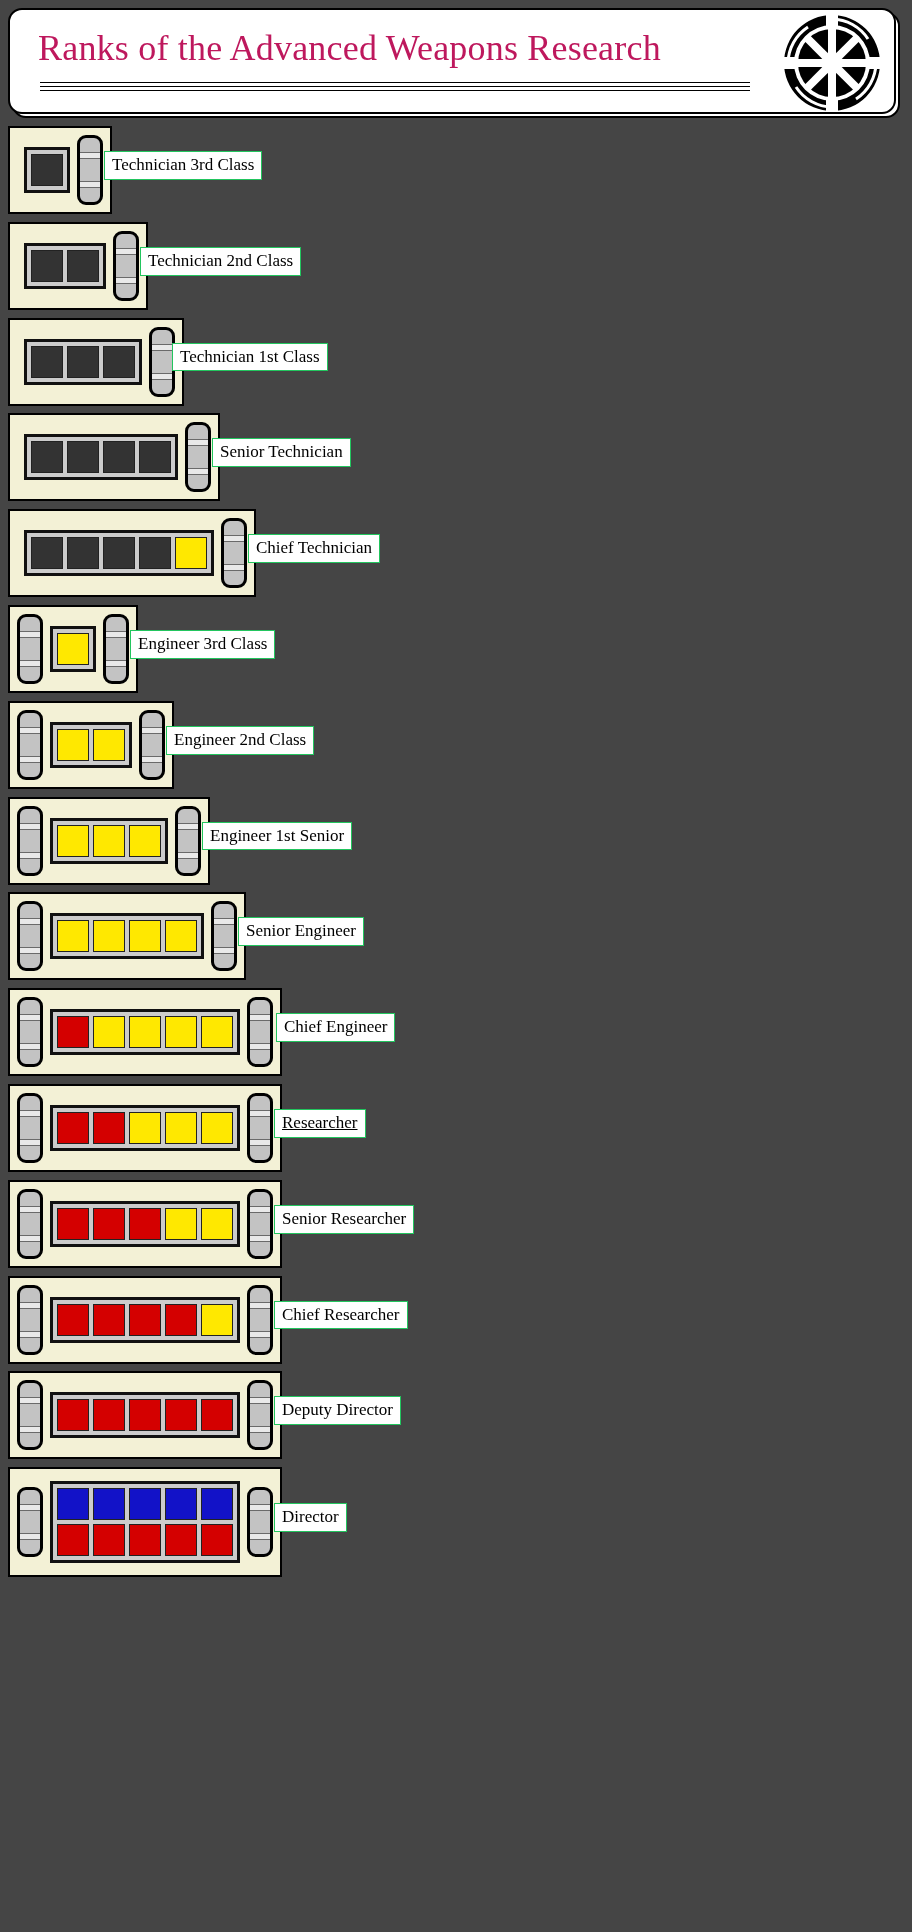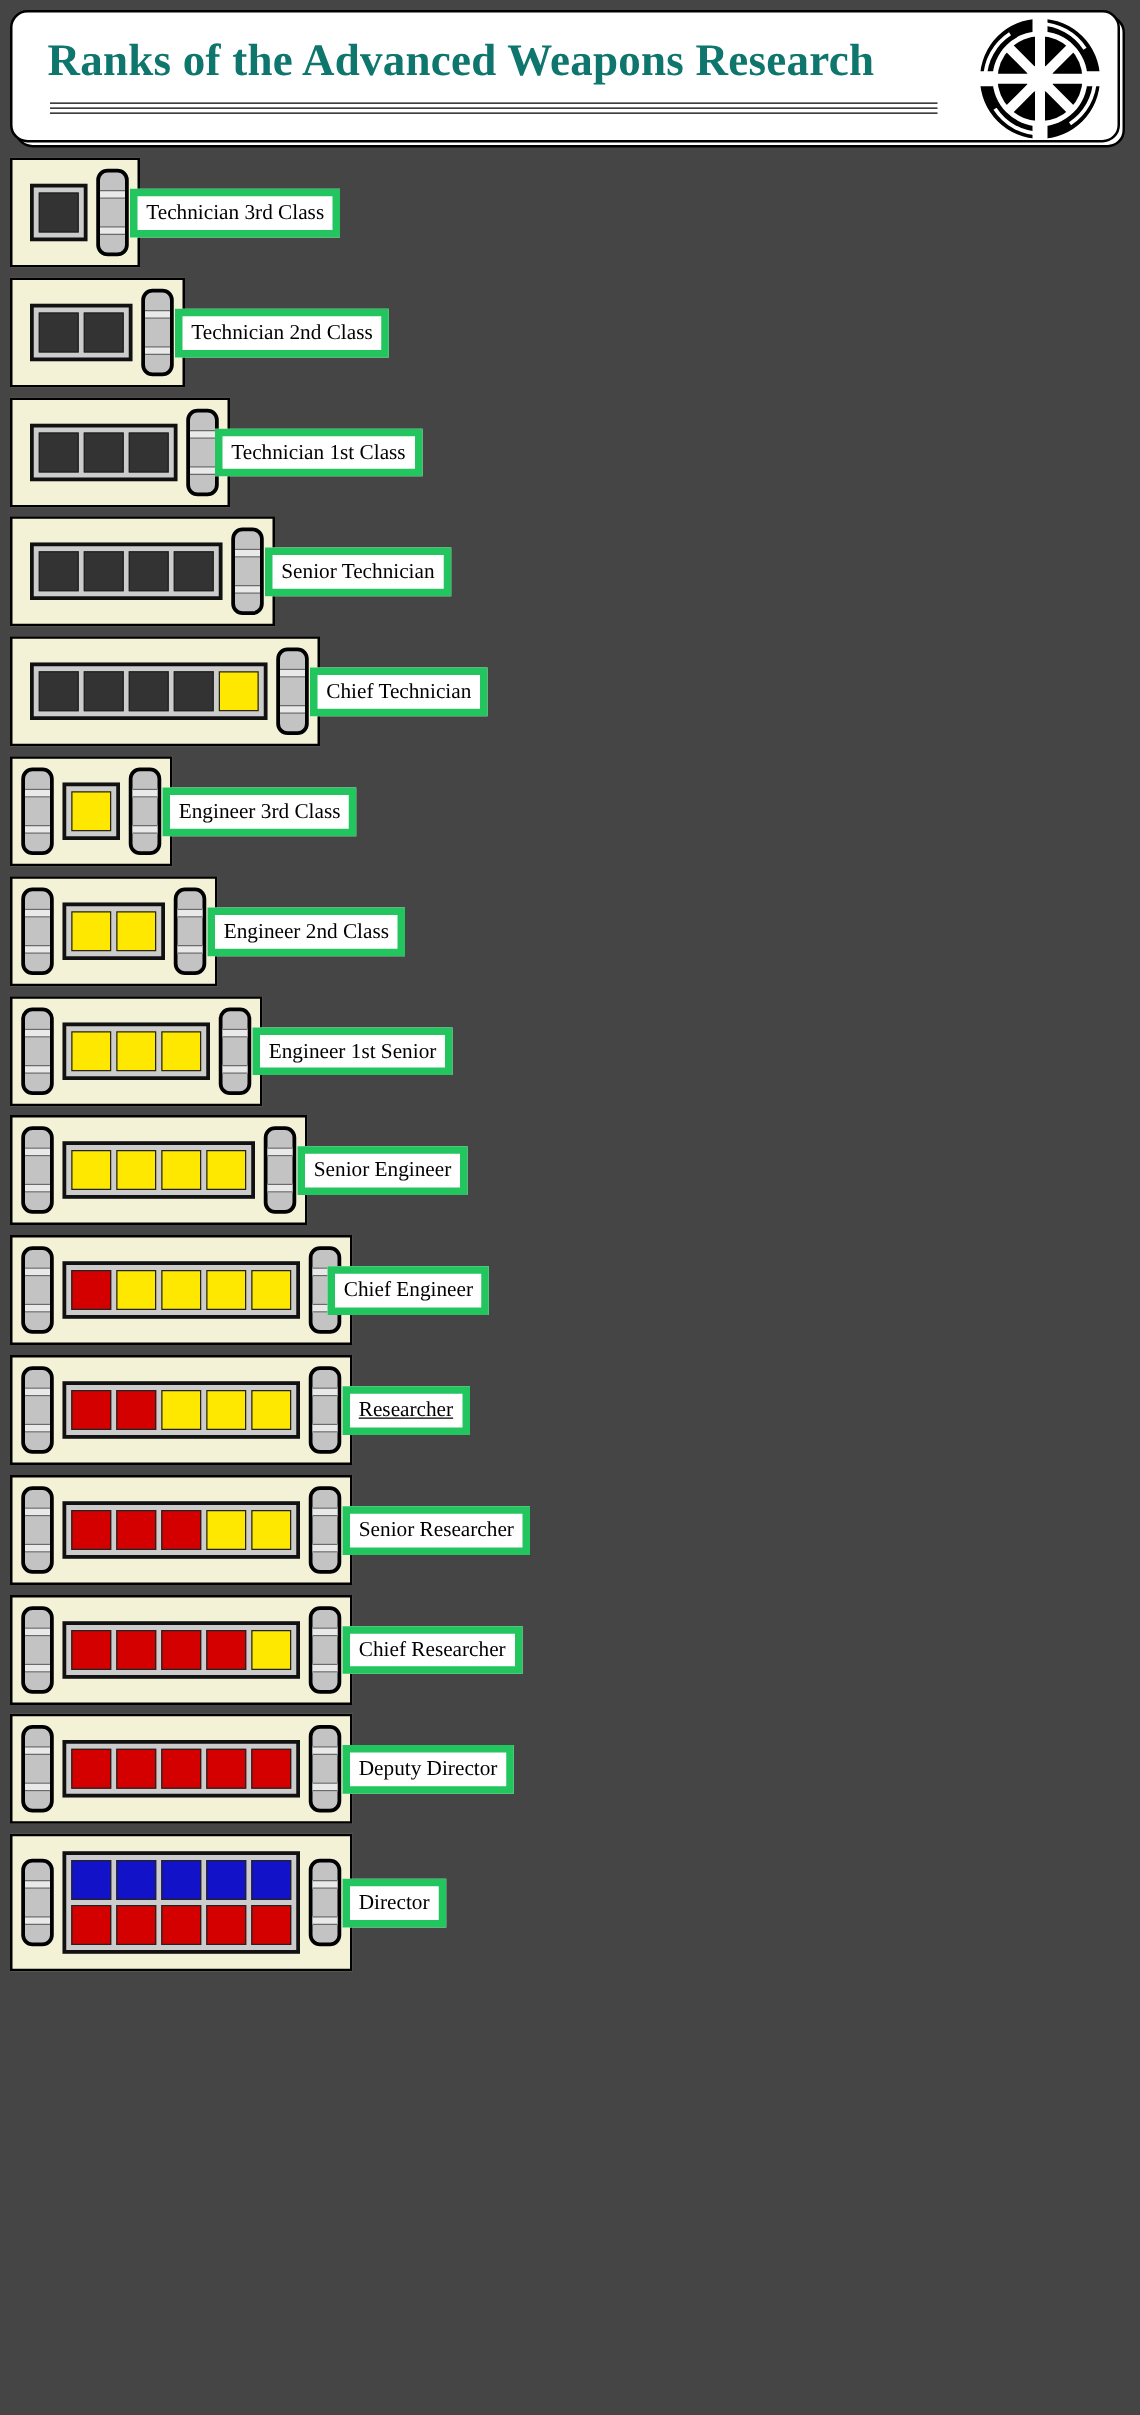--- a/index.html
+++ b/index.html
@@ -33,24 +33,23 @@
     background:#fff;
     border:2px solid #000;
     border-radius:14px;
     box-sizing:border-box;
     overflow:hidden;
   }
   #header-title{
     position:absolute;
     left:28px; top:17px;
     font-size:36px;
-    color:#0f766e;
+    color:#be185d;
     white-space:nowrap;
     letter-spacing:0.2px;
-    font-weight:bold;
   }
   .title-rules{
     position:absolute;
     left:30px; top:72px;
     width:710px;
   }
   .title-rules div{
     height:1px;background:#000;margin-bottom:3px;
   }
   #imperial-emblem{
@@ -119,21 +118,21 @@
     border-bottom:1px solid #6a6a6a;
   }
   .cylinder .band.top{top:14px;}
   .cylinder .band.bottom{bottom:14px;}
 
   
   .rank-label{
     position:absolute;
     top:25px;
     background:#fff;
-    border:6px solid #22c55e;
+    border:1px solid #22c55e;
     color:#000;
     font-size:17px;
     line-height:1.05;
     padding:4px 7px 5px 7px;
     white-space:nowrap;
     box-sizing:border-box;
   }
 </style>
 </head>
 <body>
@@ -356,21 +355,21 @@
             <div class="pip yellow"></div>
             <div class="pip yellow"></div>
             <div class="pip yellow"></div>
           </div>
         </div>
         <div class="cylinder">
           <div class="band top"></div>
           <div class="band bottom"></div>
         </div>
       </div>
-      <div class="rank-label" style="left: 254px;">Chief Engineer</div>
+      <div class="rank-label" style="left: 268px;">Chief Engineer</div>
     </div>
     <div class="rank-row" style="top: 1084px;">
       <div class="plaque">
         <div class="cylinder">
           <div class="band top"></div>
           <div class="band bottom"></div>
         </div>
         <div class="pip-frame">
           <div class="pip-line">
             <div class="pip red"></div>

